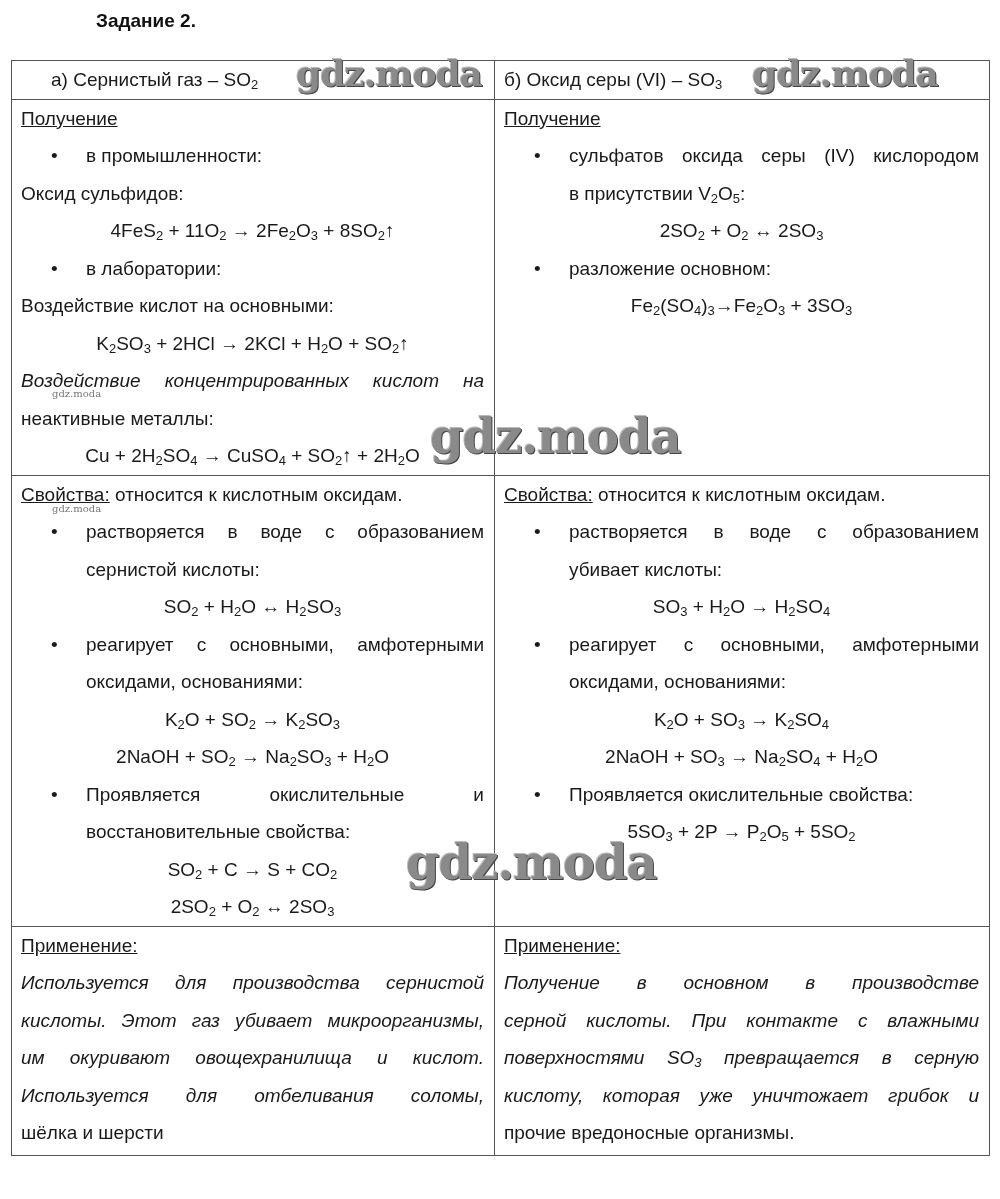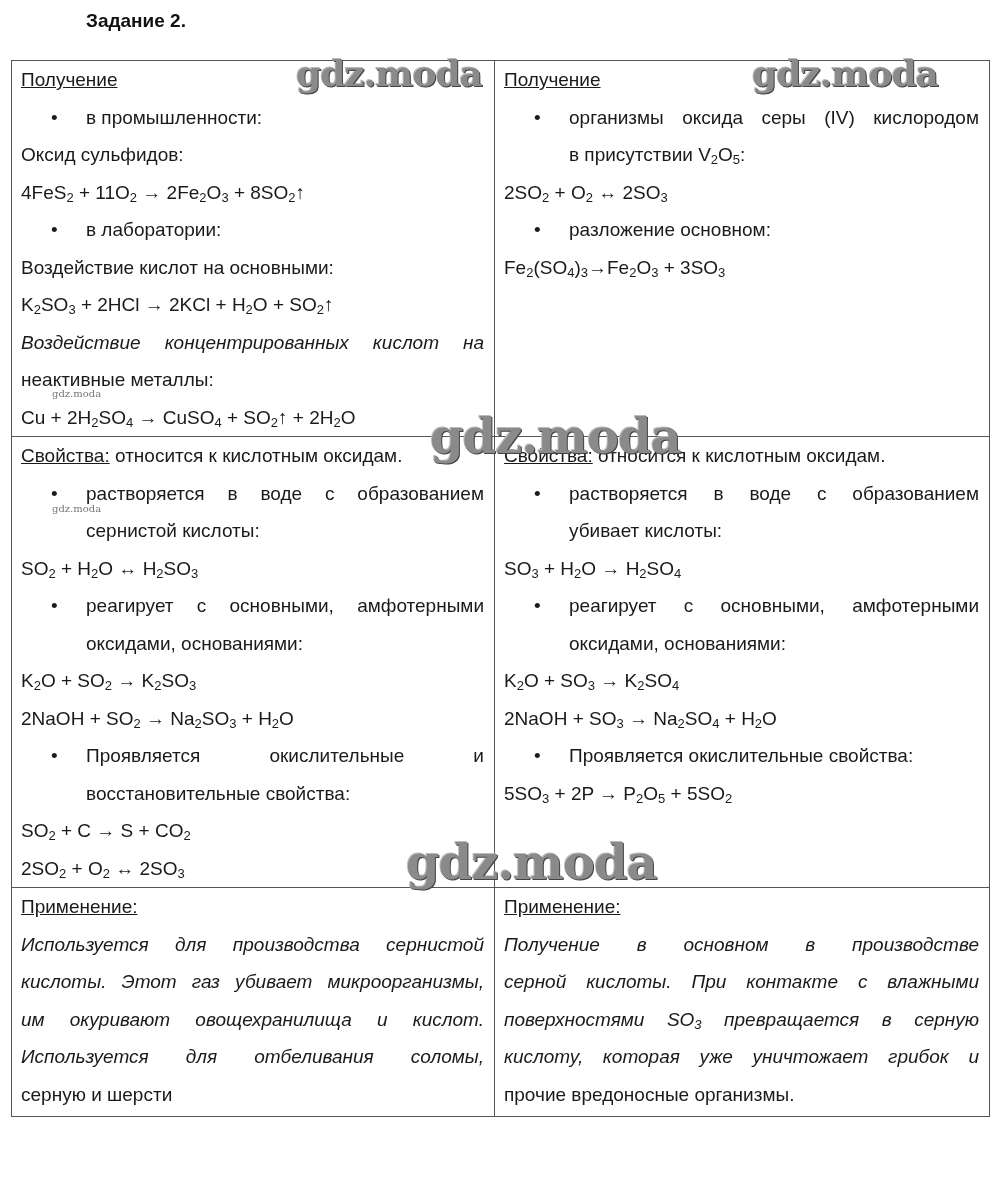--- a/index.html
+++ b/index.html
@@ -1,77 +1,85 @@
 <!DOCTYPE html>
 <html><head>
 <meta charset="utf-8">
 <style>
   html, body { margin: 0; padding: 0; background: #ffffff; }
   body {
     width: 1000px; height: 1199px; position: relative; overflow: hidden;
     font-family: "Liberation Sans", sans-serif; color: #1a1a1a;
   }
   .task-title {
-    position: absolute; left: 86px; top: 10px;
+    position: absolute; left: 96px; top: 10px;
     font-size: 19px; font-weight: bold; color: #111;
   }
   table.main {
     position: absolute; left: 11px; top: 60px;
     width: 978px; border-collapse: collapse; table-layout: fixed;
   }
   table.main td {
     border: 1.5px solid #555; vertical-align: top;
     padding: 0 10px 0 9px; font-size: 19px; line-height: 37.5px;
   }
   td.head { height: 36px; line-height: 34px; }
   .head-text { padding-left: 30px; }
   .head-text-b { padding-left: 0; }
   .u { text-decoration: underline; }
   sub { font-size: 13px; vertical-align: -3px; line-height: 0; }
   .bullet { position: relative; padding-left: 65px; text-align: justify; text-align-last: left; }
   .bullet::before { content: "•"; position: absolute; left: 30px; top: 0; font-size: 19px; }
   .bullet.justify-full { text-align-last: justify; }
-  .eq { text-align: left; }
+  .eq { text-align: center; }
   .just-full { text-align: justify; text-align-last: justify; font-style: italic; }
   .wm {
     position: absolute; font-family: "DejaVu Serif", serif; font-weight: bold;
     color: #8a8a8a; letter-spacing: -1px; pointer-events: none;
     text-shadow: 1px 1px 0 #444, -1px -1px 0 #bbb;
   }
   .wm-small { position: absolute; font-family: "DejaVu Serif", serif; font-size: 10px; color: #777; }
   .cell-props, .cell-get { position: relative; }
 </style>
 </head>
 <body>
 
 <div class="task-title">Задание 2.</div>
 
 <table class="main">
   <colgroup>
       <col style="width:483px">
       <col style="width:495px">
     </colgroup>
   <tbody>
+      <tr>
+    <td class="head">
+      <div class="head-text"><span>а)  Сернистый газ – SO</span><sub>2</sub></div>
+    </td>
+    <td class="head">
+      <div class="head-text-b"><span>б) Оксид серы (VI) – SO</span><sub>3</sub></div>
+    </td>
+  </tr>
 
   <tr>
     <td class="cell-get" style="height:372px">
       <div class="u">Получение</div>
       <div class="bullet">в промышленности:</div>
       <div>Оксид сульфидов:</div>
       <div class="eq"><span>4FeS</span><sub>2</sub><span> + 11O</span><sub>2</sub><span> → 2Fe</span><sub>2</sub><span>O</span><sub>3</sub><span> + 8SO</span><sub>2</sub><span>↑</span></div>
       <div class="bullet">в лаборатории:</div>
       <div>Воздействие кислот на основными:</div>
       <div class="eq"><span>K</span><sub>2</sub><span>SO</span><sub>3</sub><span> + 2HCl → 2KCl + H</span><sub>2</sub><span>O + SO</span><sub>2</sub><span>↑</span></div>
       <div class="just-full">Воздействие концентрированных кислот на</div>
       <div>неактивные металлы:</div>
       <div class="eq"><span>Cu + 2H</span><sub>2</sub><span>SO</span><sub>4</sub><span> → CuSO</span><sub>4</sub><span> + SO</span><sub>2</sub><span>↑ + 2H</span><sub>2</sub><span>O</span></div>
     </td>
     <td class="cell-get">
       <div class="u">Получение</div>
-      <div class="bullet justify-full">организмы оксида серы (IV) кислородом</div>
+      <div class="bullet justify-full">сульфатов оксида серы (IV) кислородом</div>
       <div style="padding-left:65px"><span>в присутствии V</span><sub>2</sub><span>O</span><sub>5</sub><span>:</span></div>
       <div class="eq"><span>2SO</span><sub>2</sub><span> + O</span><sub>2</sub><span> ↔ 2SO</span><sub>3</sub></div>
       <div class="bullet">разложение основном:</div>
       <div class="eq"><span>Fe</span><sub>2</sub><span>(SO</span><sub>4</sub><span>)</span><sub>3</sub><span>→Fe</span><sub>2</sub><span>O</span><sub>3</sub><span> + 3SO</span><sub>3</sub></div>
     </td>
   </tr>
 
   <tr>
     <td class="cell-props" style="height:448px">
       <div><span class="u">Свойства:</span><span> относится к кислотным оксидам.</span></div>
@@ -101,21 +109,21 @@
     </td>
   </tr>
 
   <tr>
     <td style="height:228px">
       <div class="u">Применение:</div>
       <div class="just-full">Используется для производства сернистой</div>
       <div class="just-full">кислоты. Этот газ убивает микроорганизмы,</div>
       <div class="just-full">им окуривают овощехранилища и кислот.</div>
       <div class="just-full">Используется для отбеливания соломы,</div>
-      <div>серную и шерсти</div>
+      <div>шёлка и шерсти</div>
     </td>
     <td>
       <div class="u">Применение:</div>
       <div class="just-full">Получение в основном в производстве</div>
       <div class="just-full">серной кислоты. При контакте с влажными</div>
       <div class="just-full"><span>поверхностями SO</span><sub>3</sub><span> превращается в серную</span></div>
       <div class="just-full">кислоту, которая уже уничтожает грибок и</div>
       <div>прочие вредоносные организмы.</div>
     </td>
   </tr>

